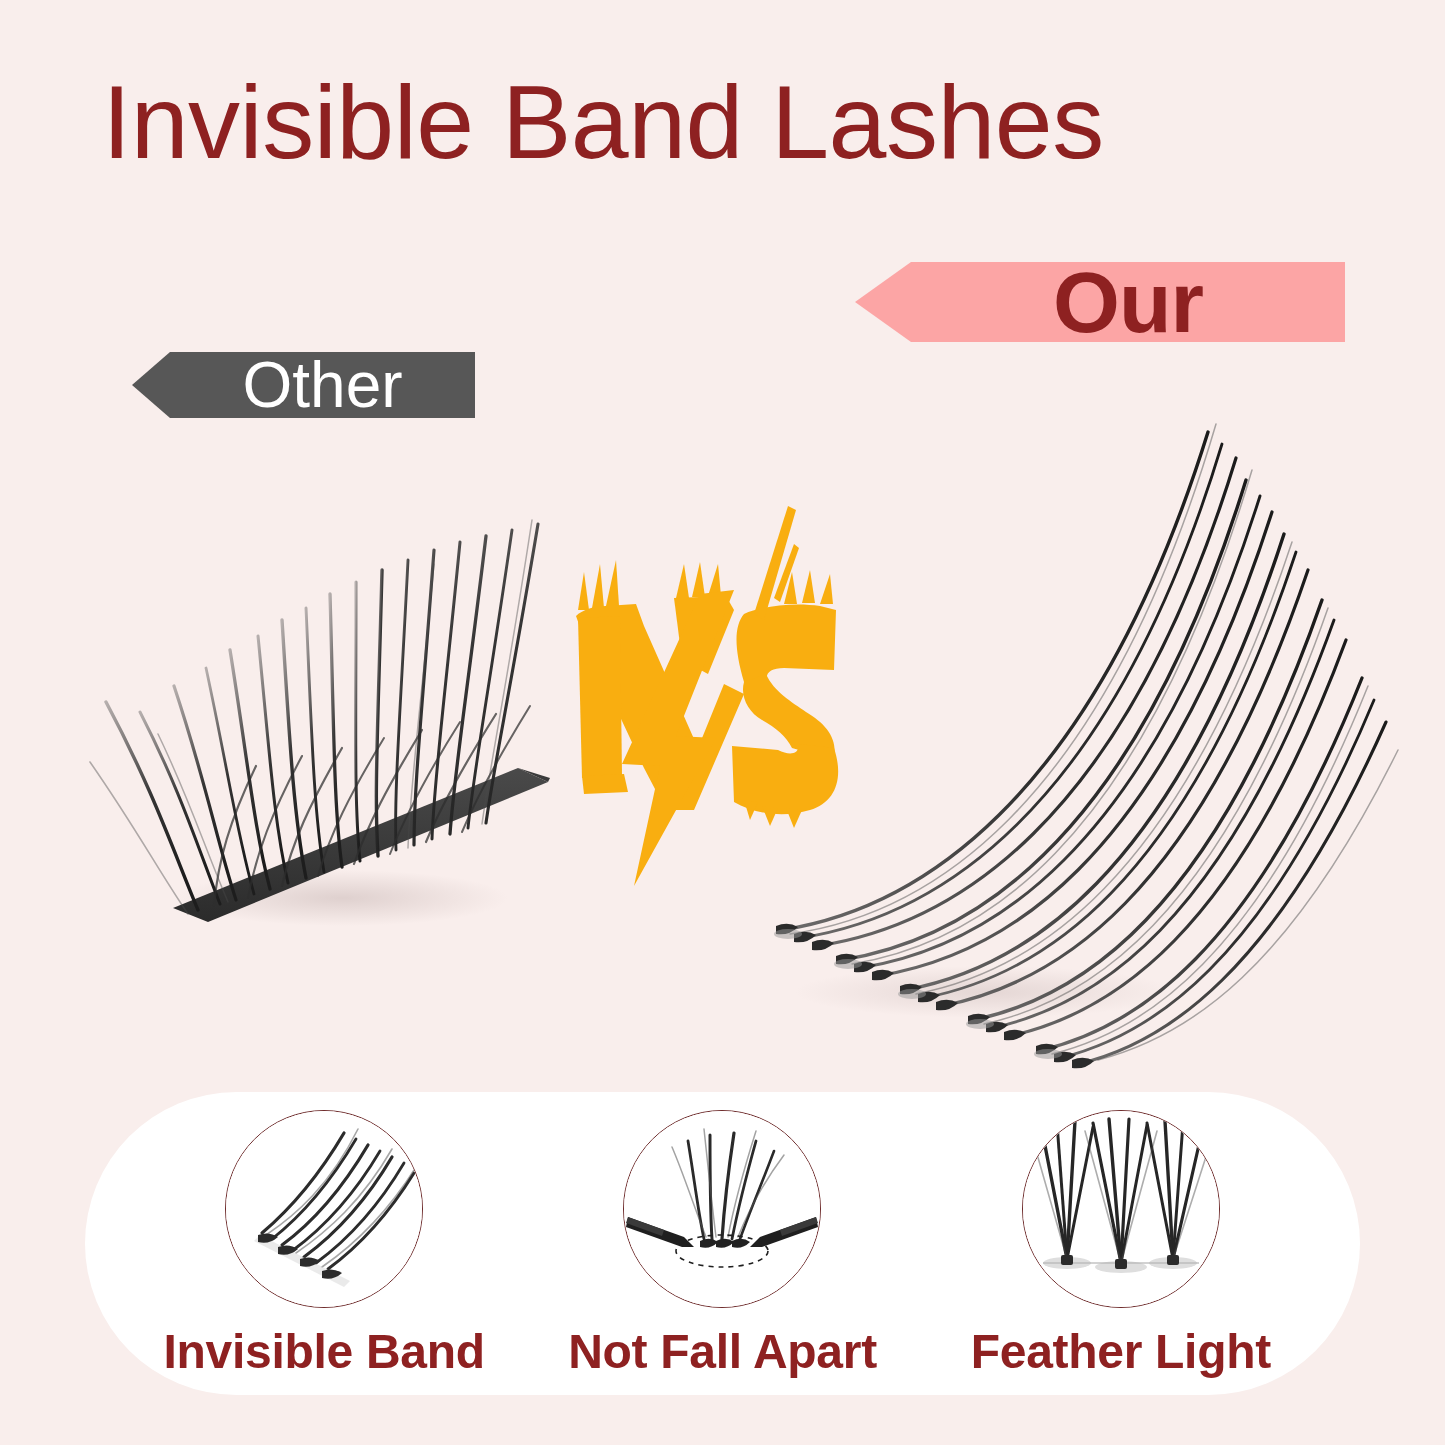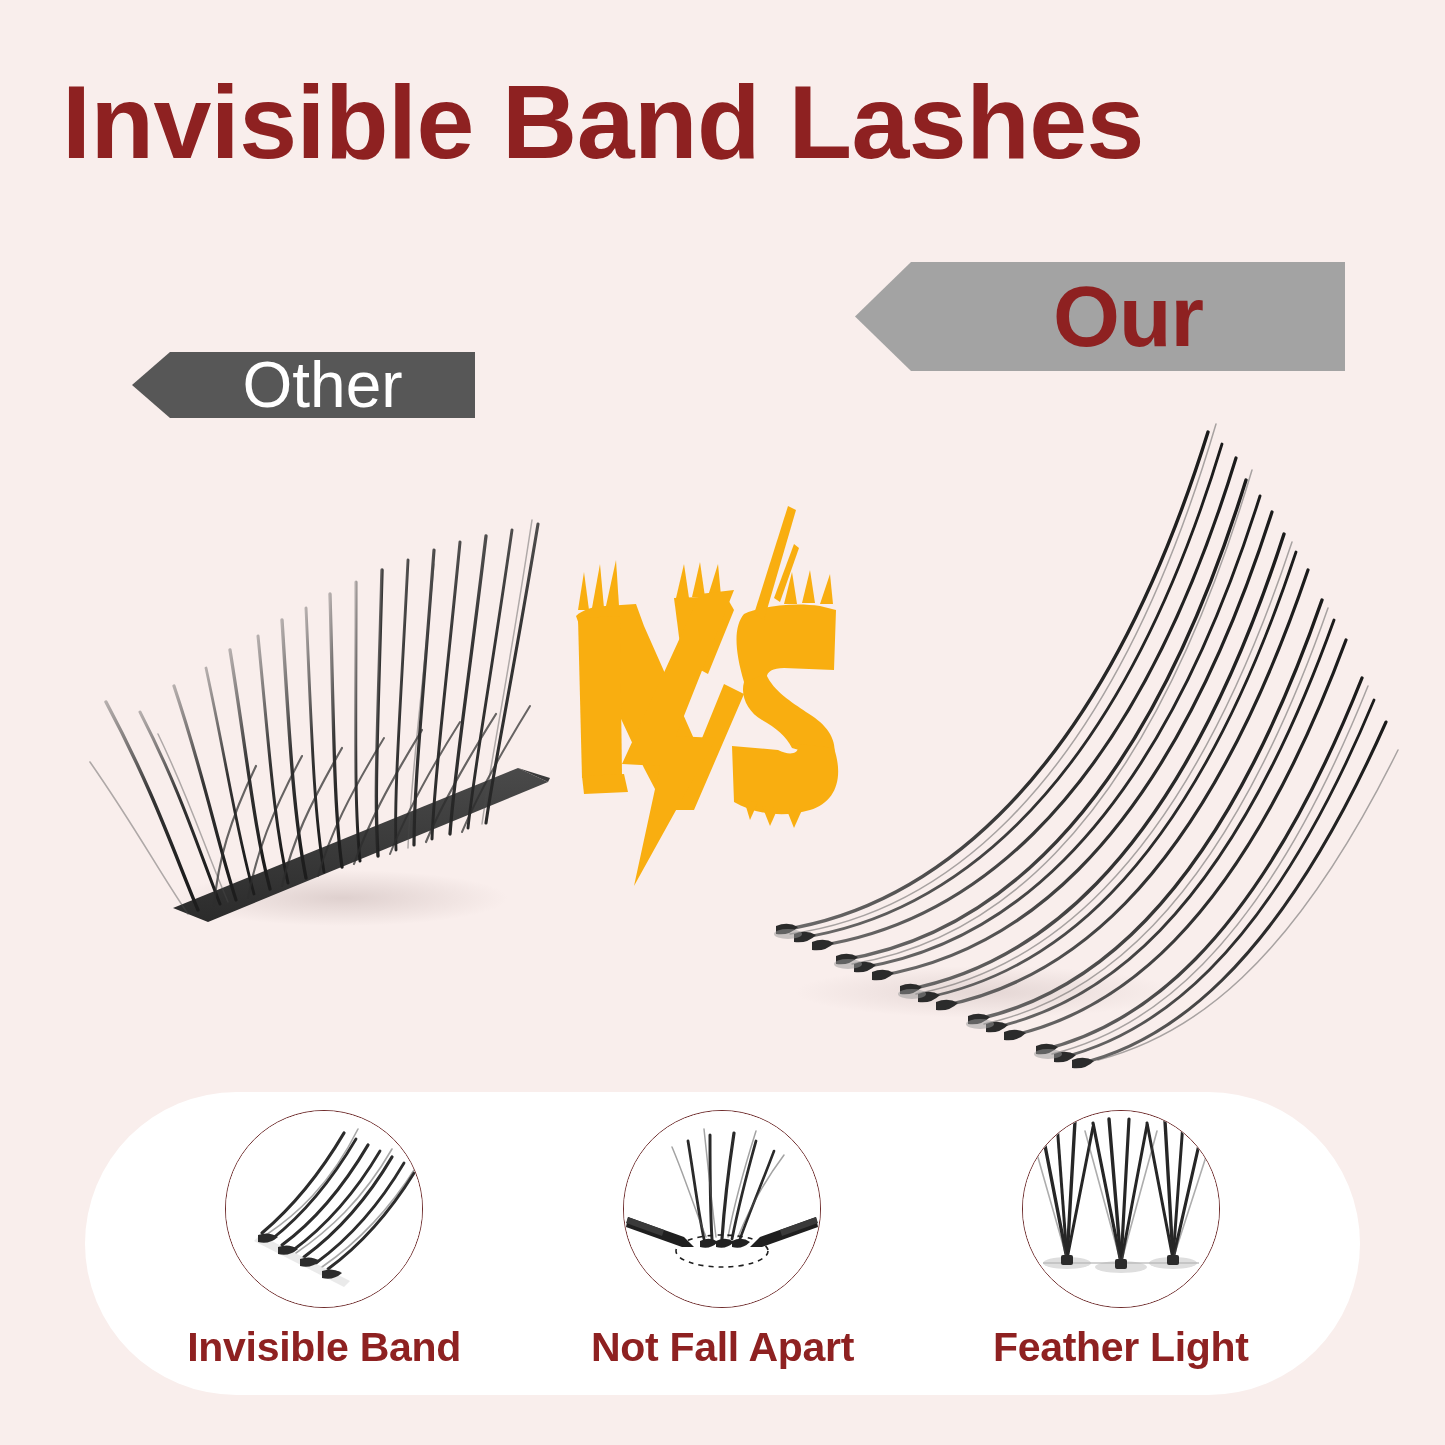--- a/index.html
+++ b/index.html
@@ -24,21 +24,21 @@
 
   
   #page-title {
     position: absolute;
     left: 0;
     top: 68px;
     width: 1206px;
     text-align: center;
     font-size: 104px;
     line-height: 1.05;
-    font-weight: 700;
+    font-weight: 400;
     letter-spacing: -0.5px;
     color: #8e2121;
     white-space: nowrap;
     font-stretch: condensed;
   }
 
   
   .ribbon {
     position: absolute;
     display: flex;
@@ -65,22 +65,22 @@
     color: #ffffff;
     font-size: 64px;
     font-weight: 400;
     padding-left: 38px;
   }
 
   #ribbon-our {
     left: 855px;
     top: 262px;
     width: 490px;
-    height: 109px;
-    background: #a3a3a3;
+    height: 80px;
+    background: #fca5a5;
     clip-path: polygon(0 50%, 56px 0, 100% 0, 100% 100%, 56px 100%);
   }
   #ribbon-our .ribbon-label {
     color: #8e2121;
     font-size: 86px;
     font-weight: 700;
     padding-left: 56px;
     letter-spacing: -1px;
   }
 
@@ -141,21 +141,21 @@
     position: relative;
     background: #ffffff;
   }
   .feature-thumb svg {
     display: block;
     width: 100%;
     height: 100%;
   }
   .feature-label {
     margin-top: 16px;
-    font-size: 41px;
+    font-size: 48px;
     font-weight: 700;
     color: #8e2121;
     white-space: nowrap;
     letter-spacing: -0.3px;
   }
 </style>
 </head>
 <body>
 
 <div id="stage">

